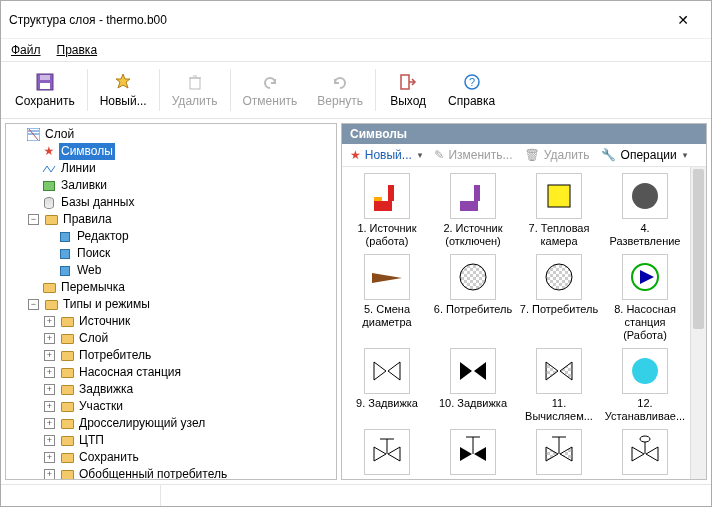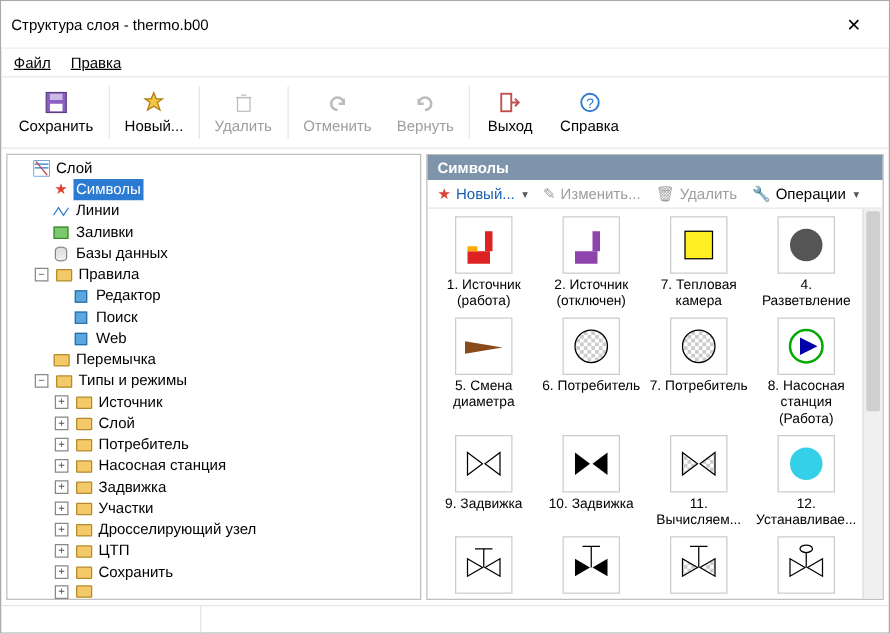--- a/index.html
+++ b/index.html
@@ -331,20 +331,21 @@
                       </span>
                       <span class="tx">Сохранить</span>
                     </div>
                   </li>
                   <li>
                     <div class="row">
                       <span class="exp">+</span>
                       <span class="ic">
                         <span class="i-folder"></span>
                       </span>
+                      <span class="tx">Обобщенный потребитель</span>
                     </div>
                   </li>
                   <li>
                     <div class="row">
                       <span class="exp">+</span>
                       <span class="ic">
                         <span class="i-folder"></span>
                       </span>
                       <span class="tx">Вспомогательный участок</span>
                     </div>

